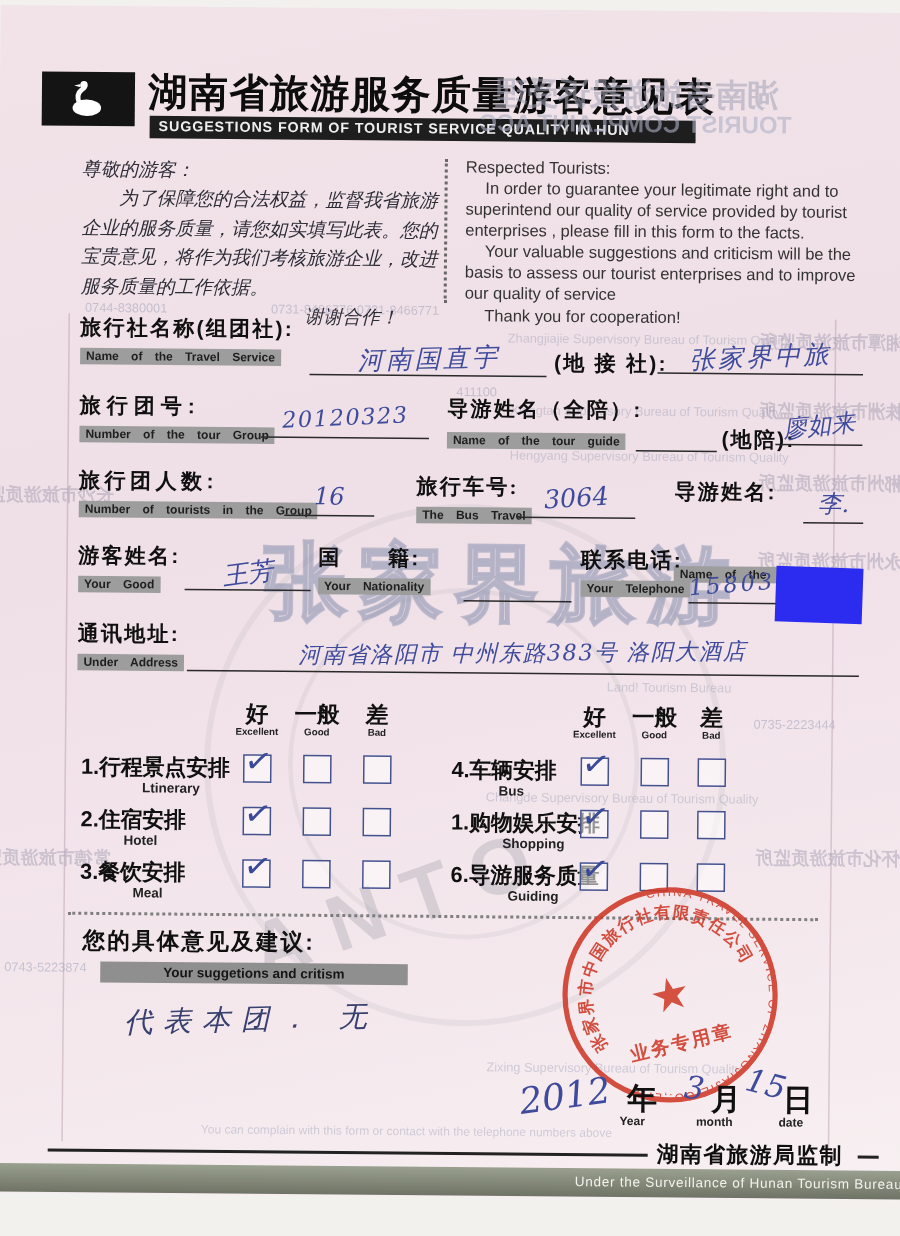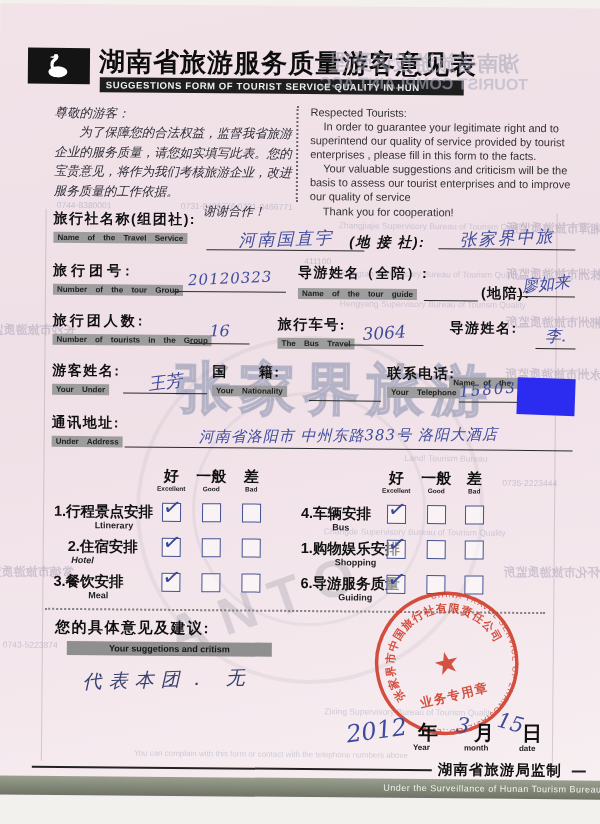--- a/index.html
+++ b/index.html
@@ -118,21 +118,21 @@
     <p>In order to guarantee your legitimate right and to superintend our quality of service provided by tourist enterprises , please fill in this form to the facts.</p>
     <p>Your valuable suggestions and criticism will be the basis to assess our tourist enterprises and to improve our quality of service</p>
     <p>Thank you for cooperation!</p>
   </div>
 
   <div class="abs flabel" style="left:55px;top:206px;">旅行社名称(组团社):</div>
   <div class="abs fen" style="left:55px;top:228px;">Name of the Travel Service</div>
   <div class="abs wline" style="left:208px;top:222px;width:158px;">
     <span class="hand" style="font-size:17px;letter-spacing:2px;display:inline-block;transform:rotate(-2deg);">河南国直宇</span>
   </div>
-  <div class="abs flabel" style="left:351px;top:227px;font-style:italic;">(地 接 社):</div>
+  <div class="abs flabel" style="left:371px;top:227px;">(地 接 社):</div>
   <div class="abs wline" style="left:440px;top:219px;width:137px;">
     <span class="hand" style="font-size:17px;letter-spacing:2px;display:inline-block;transform:rotate(-3deg);">张家界中旅</span>
   </div>
 
   <div class="abs flabel" style="left:55px;top:258px;letter-spacing:4px;">旅行团号:</div>
   <div class="abs fen" style="left:55px;top:280px;">Number of the tour Group</div>
   <div class="abs wline" style="left:176px;top:264px;width:112px;">
     <span class="hand" style="font-size:15px;letter-spacing:1px;display:inline-block;transform:rotate(-3deg);">20120323</span>
   </div>
   <div class="abs flabel" style="left:300px;top:258px;">导游姓名（全陪）:</div>
@@ -155,21 +155,21 @@
   <div class="abs wline" style="left:348px;top:316px;width:78px;">
     <span class="hand" style="font-size:17px;display:inline-block;transform:rotate(-4deg);">3064</span>
   </div>
   <div class="abs flabel" style="left:452px;top:312px;">导游姓名:</div>
   <div class="abs fen" style="left:452px;top:334px;margin-top:36px;">Name of the driver</div>
   <div class="abs wline" style="left:538px;top:318px;width:40px;">
     <span class="hand" style="font-size:16px;">李.</span>
   </div>
 
   <div class="abs flabel" style="left:55px;top:358px;">游客姓名:</div>
-  <div class="abs fen" style="left:55px;top:380px;">Your Under</div>
+  <div class="abs fen" style="left:55px;top:380px;">Your Good</div>
   <div class="abs wline" style="left:126px;top:366px;width:84px;">
     <span class="hand" style="font-size:17px;display:inline-block;transform:rotate(-8deg);">王芳</span>
   </div>
   <div class="abs flabel" style="left:215px;top:358px;">国　　籍:</div>
   <div class="abs fen" style="left:215px;top:380px;">Your Nationality</div>
   <div class="abs wline" style="left:312px;top:372px;width:72px;">
     <span class="hand" style="font-size:14px;"></span>
   </div>
   <div class="abs flabel" style="left:390px;top:358px;">联系电话:</div>
   <div class="abs fen" style="left:390px;top:380px;">Your Telephone</div>
@@ -206,22 +206,22 @@
   <div class="abs cbox" style="left:246px;top:498px;"></div>
 
   <div class="abs rate-cn" style="left:305px;top:498px;">4.车辆安排</div>
   <div class="abs rate-en" style="left:305px;top:516px;width:80px;">Bus</div>
   <div class="abs cbox" style="left:391px;top:498px;">
       <span class="tick">✓</span>
     </div>
   <div class="abs cbox" style="left:431px;top:498px;"></div>
   <div class="abs cbox" style="left:469px;top:498px;"></div>
 
-  <div class="abs rate-cn" style="left:72px;top:533px;">2.住宿安排</div>
-  <div class="abs rate-en" style="left:42px;top:551px;width:90px;font-style:italic;">Hotel</div>
+  <div class="abs rate-cn" style="left:58px;top:533px;">2.住宿安排</div>
+  <div class="abs rate-en" style="left:53px;top:551px;width:90px;">Hotel</div>
   <div class="abs cbox" style="left:166px;top:533px;">
       <span class="tick">✓</span>
     </div>
   <div class="abs cbox" style="left:206px;top:533px;"></div>
   <div class="abs cbox" style="left:246px;top:533px;"></div>
 
   <div class="abs rate-cn" style="left:305px;top:533px;">1.购物娱乐安排</div>
   <div class="abs rate-en" style="left:305px;top:551px;width:110px;">Shopping</div>
   <div class="abs cbox" style="left:391px;top:533px;">
       <span class="tick">✓</span>

